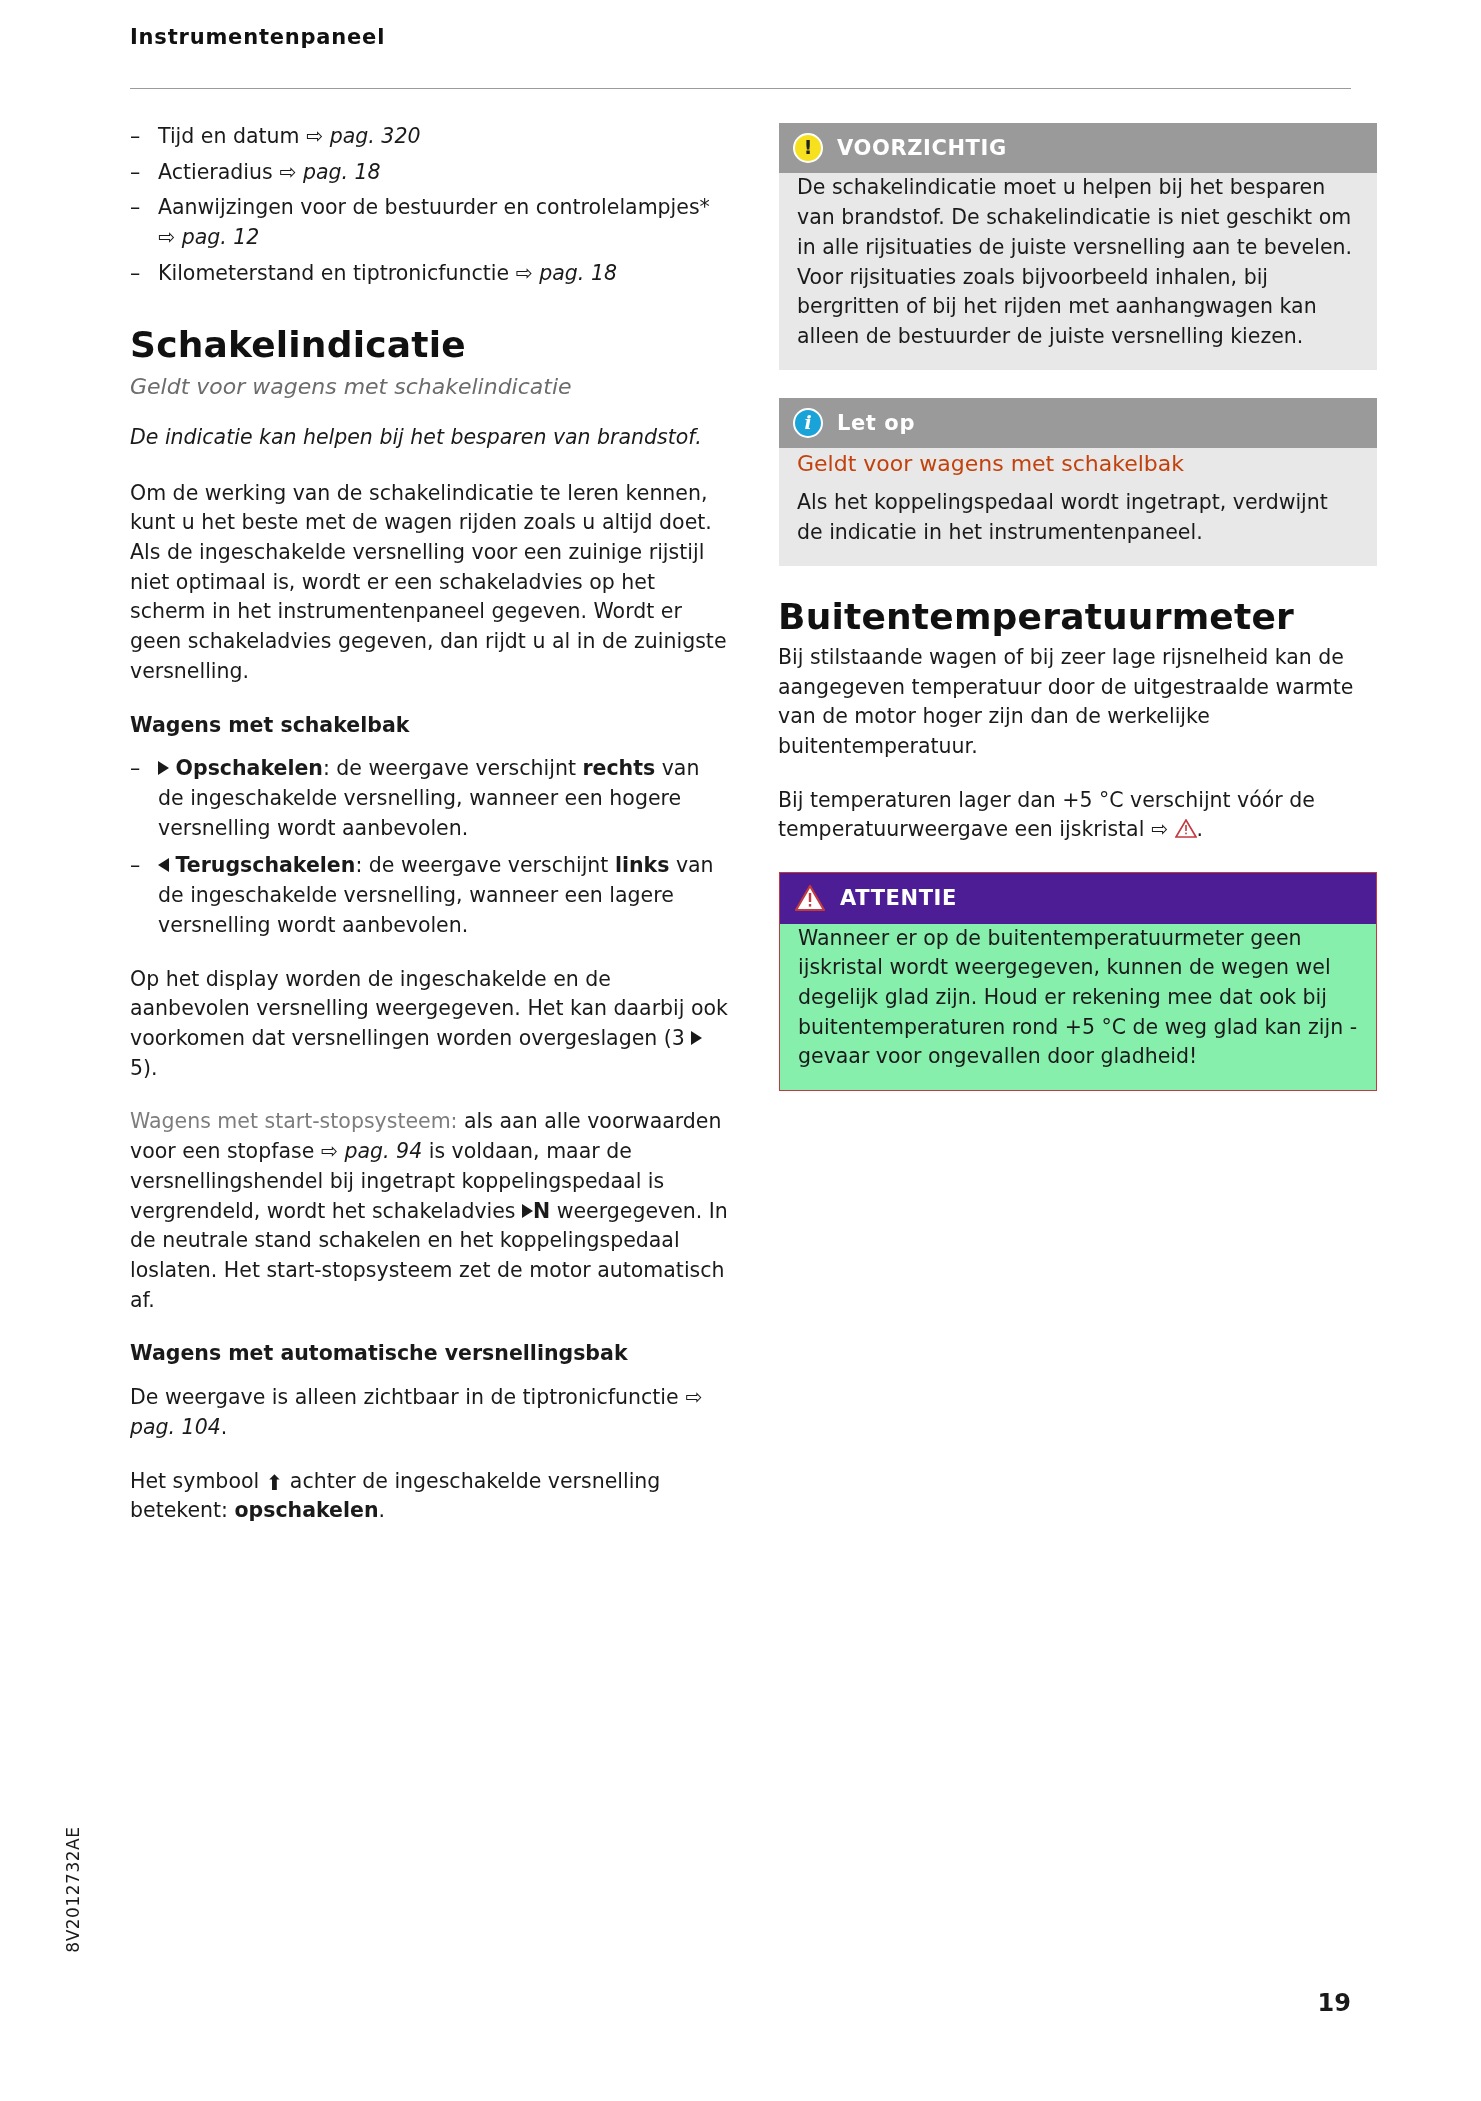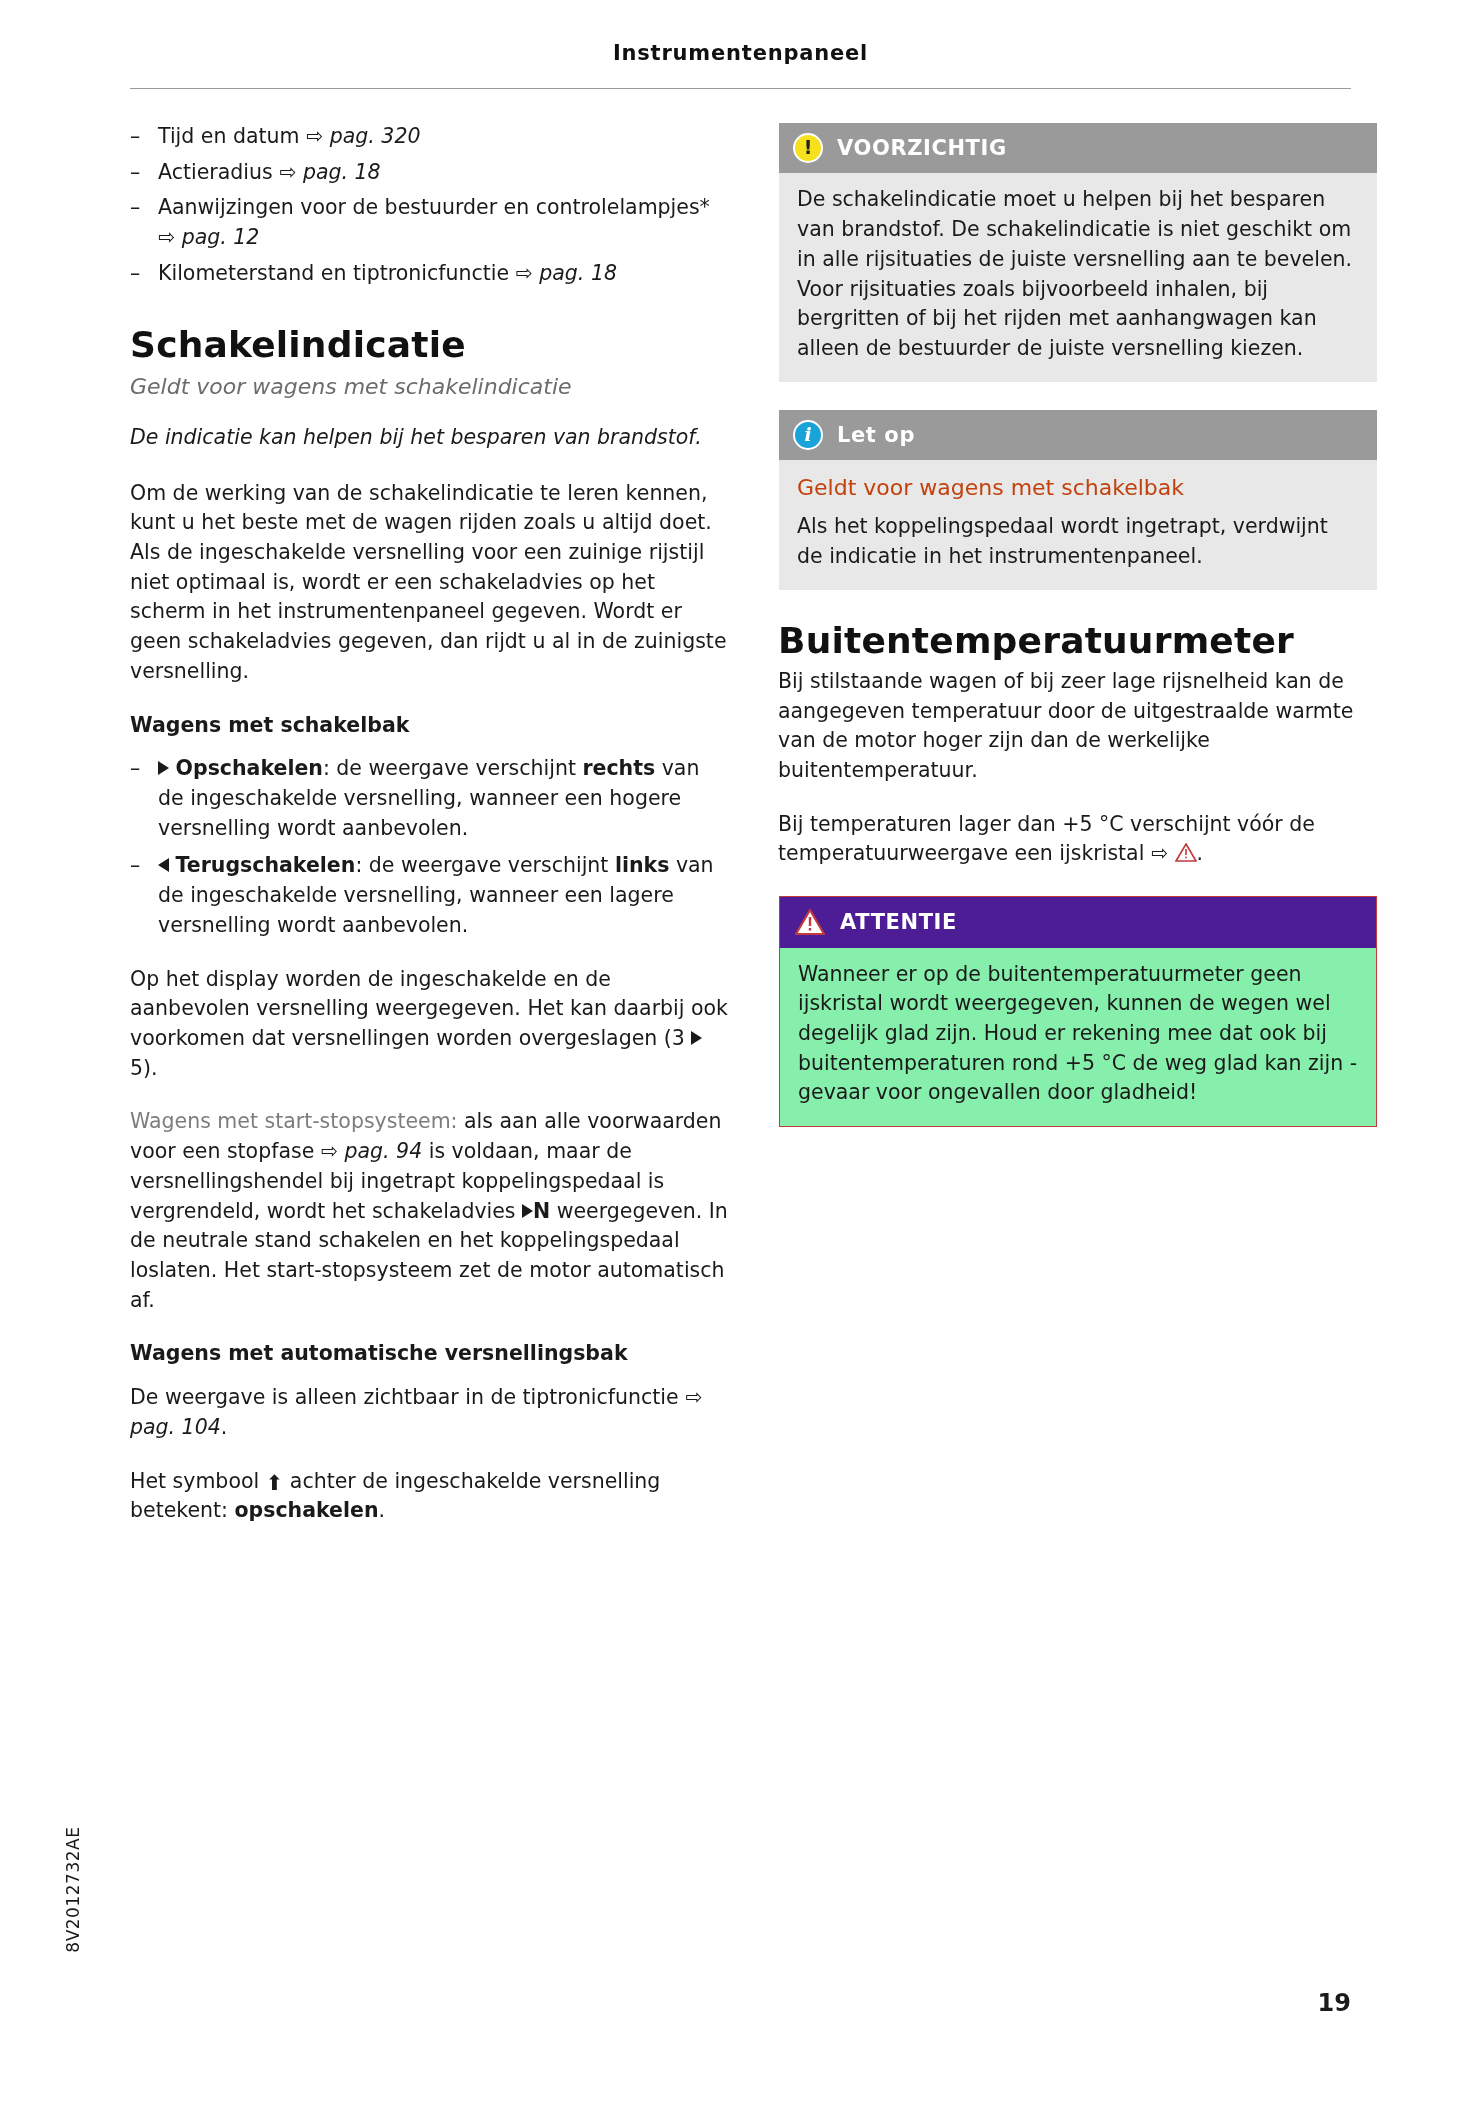--- a/index.html
+++ b/index.html
@@ -17,24 +17,24 @@
   .page {
     position: relative;
     width: 1481px;
     height: 2101px;
     box-sizing: border-box;
   }
 
   
   .header {
     position: absolute;
-    top: 38px;
+    top: 22px;
     left: 130px;
     right: 130px;
-    text-align: center;
+    text-align: left;
   }
   .header-title {
     font-size: 21px;
     font-weight: bold;
     letter-spacing: 0.8px;
     color: #111;
   }
   .header-rule {
     position: absolute;
     top: 88px;
@@ -133,21 +133,21 @@
     padding: 10px 14px;
     gap: 14px;
   }
   .callout-head .title {
     font-size: 21px;
     font-weight: bold;
     letter-spacing: 0.6px;
   }
   .callout-body {
     background: #e8e8e8;
-    padding: 12px 18px 18px 18px;
+    padding: 0 18px 18px 18px;
     font-size: 20.5px;
   }
   .callout-body p { margin: 0; }
   .callout-body .subnote-inbox {
     font-size: 22px;
     color: #c2410c;
     margin: 0 0 8px 0;
   }
 
   .callout.attention .callout-head { background: #4c1d95; }

